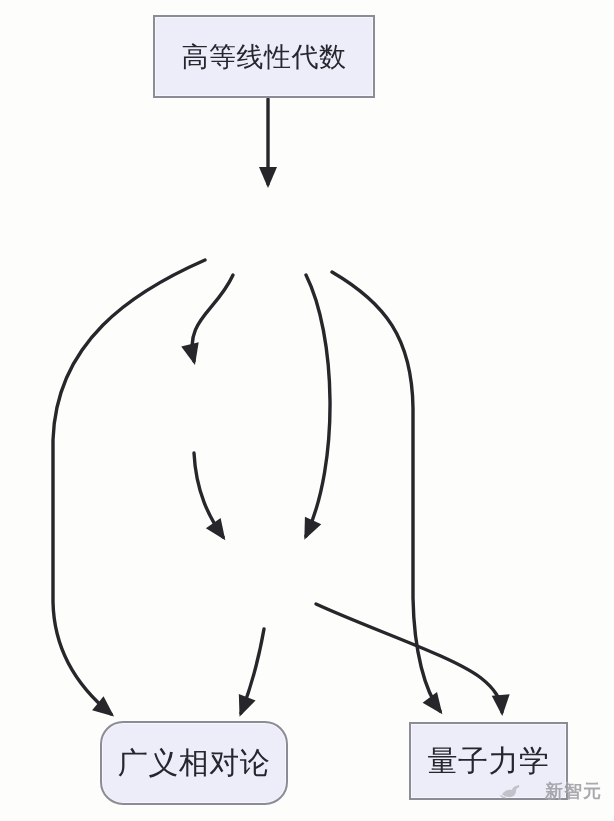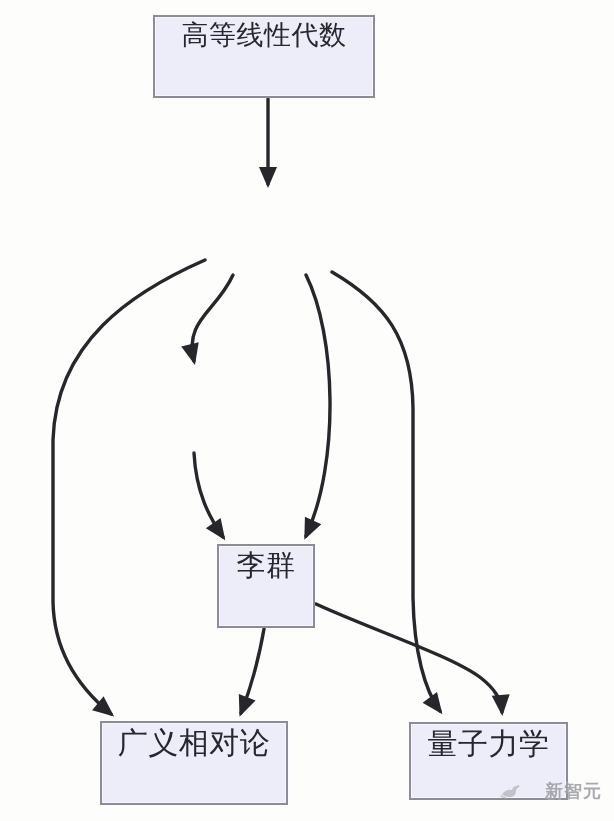--- a/index.html
+++ b/index.html
@@ -9,32 +9,32 @@
     font-family:"Liberation Sans","DejaVu Sans",sans-serif;
     position:relative;overflow:hidden;
   }
   .canvas{position:absolute;inset:0;width:614px;height:821px;}
   svg.edges{position:absolute;left:0;top:0;width:614px;height:821px;display:block;}
   .node{
     position:absolute;
     background:#ecedf8;
     border:2px solid #8c8c96;
     box-sizing:border-box;
-    display:flex;align-items:flex-start;justify-content:center;
+    display:flex;align-items:center;justify-content:center;
     color:#26262e;
     font-size:28px;
     letter-spacing:0.5px;
     box-shadow:0 0 0 1px rgba(255,255,255,0.5) inset;
     font-family:Liberation Mono, monospace;
   }
   .node-linear  {left:153px; top:15px;  width:222px; height:83px; font-size:27px;}
   .node-tensor  {left:205px; top:192px; width:127px; height:82px; font-size:29px;}
   .node-manifold{left:118px; top:368px; width:150px; height:84px; font-size:28px;}
   .node-liequn  {left:217px; top:544px; width:98px;  height:84px; font-size:29px;}
-  .node-guangyi {left:100px; top:721px; width:188px; height:84px; font-size:30px;}
+  .node-guangyi {left:100px; top:721px; width:188px; height:84px; font-size:30px;border-radius:23px;}
   .node-liangzi {left:409px; top:722px; width:159px; height:78px; font-size:30px;}
   .watermark{
     position:absolute;
     right:12px; top:779px;
     display:flex; align-items:center; gap:22px;
     opacity:0.85;
   }
   .watermark .wm-text{
     color:#9b9ba3;
     font-size:18px;
@@ -65,23 +65,20 @@
       <path d="M 316 604 C 375 631, 452 656, 481 678 C 495 689, 501 699, 502 712" marker-end="url(#arrow)"></path>
     </g>
   </svg>
 
   <div class="node node-linear">
     <span>高等线性代数</span>
   </div>
 
 
 
-  <div class="node node-liequn">
-    <span>李群</span>
-  </div>
 
   <div class="node node-guangyi">
     <span>广义相对论</span>
   </div>
 
   <div class="node node-liangzi">
     <span>量子力学</span>
   </div>
 
   <div class="watermark">

